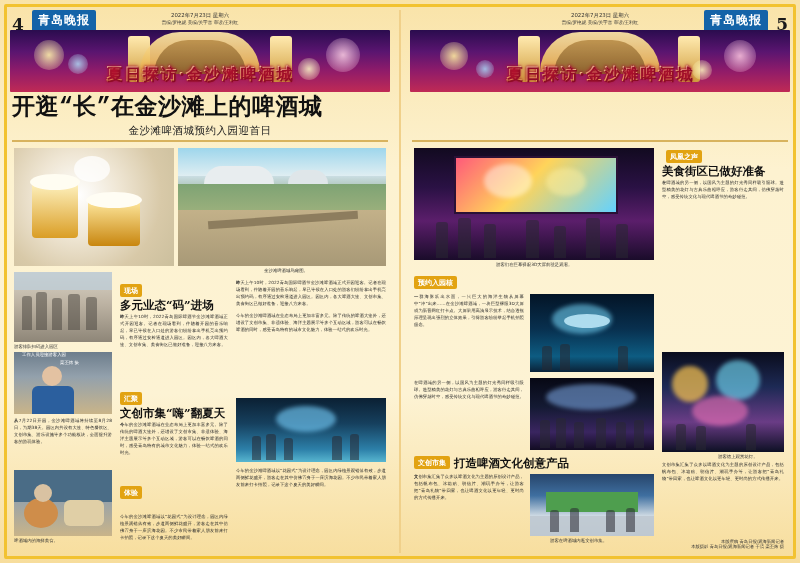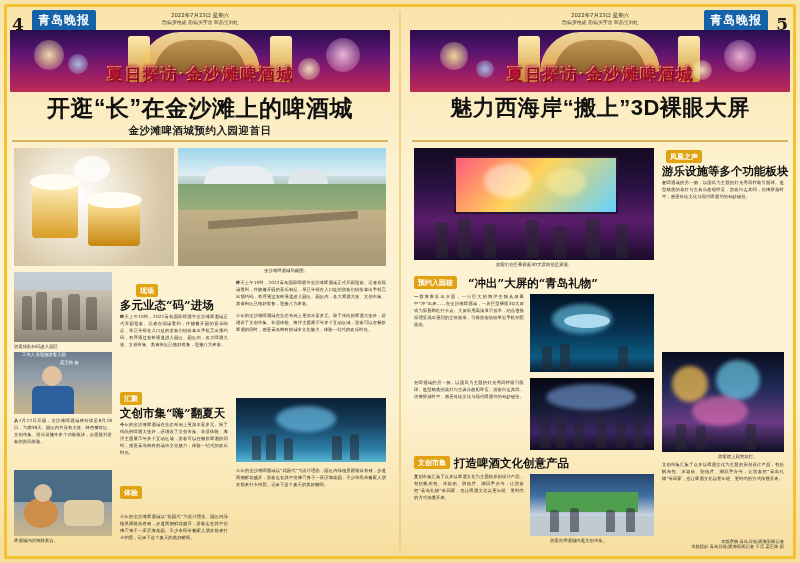--- a/index.html
+++ b/index.html
@@ -80,28 +80,28 @@
   }
   .banner-title-shadow{
     position:absolute;left:50%;transform:translateX(-50%);bottom:6px;
     white-space:nowrap;font-size:16px;font-weight:bold;letter-spacing:2px;
     font-family:"DejaVu Serif","Liberation Serif",serif;
     color:#8e0d26;padding:1px 8px;filter:blur(1px);
   }
 
   
   .headline{
-    position:absolute;left:12px;right:12px;top:96px;text-align:center;
-    font-family:Liberation Sans, sans-serif;
+    position:absolute;left:12px;right:12px;top:96px;
+    font-family:Liberation Mono, monospace;
     font-weight:bold;color:#111;font-size:23px;letter-spacing:.5px;line-height:1.1;
   }
   .subhead{
     position:absolute;left:12px;right:12px;top:124px;text-align:center;
     font-family:"DejaVu Sans","Liberation Sans",sans-serif;
-    font-weight:bold;color:#222;font-size:10.5px;letter-spacing:.5px;
+    font-weight:normal;color:#222;font-size:10.5px;letter-spacing:.5px;
   }
   .right-half .headline{font-size:22px;}
   .hr-rule{
     position:absolute;left:12px;right:12px;top:140px;height:2px;background:#d8b35e;
   }
 
   
   .photo{position:absolute;overflow:hidden;background:#b9c4cc;}
   .cap{
     position:absolute;font-size:4.4px;color:#333;line-height:1.3;white-space:nowrap;
@@ -232,21 +232,21 @@
         <div style="position:absolute;left:50px;top:30px;width:40px;height:26px;border-radius:6px;background:#e0cfa6;"></div>
         <div style="position:absolute;left:20px;top:14px;width:18px;height:18px;border-radius:50%;background:#d9c2a2;"></div>
       </div>
     </div>
     <div class="cap" style="left:14px;top:538px;">啤酒城内的海鲜美食。</div>
 
     <div class="col" style="left:14px;top:418px;width:98px;">
       <div class="txt first">从7月22日开园，金沙滩啤酒城将持续至8月28日，为期38天。园区内共设有大篷、特色餐饮区、文创市集、游乐设施等多个功能板块，全面提升游客的游玩体验。</div>
     </div>
 
-    <div class="kicker" style="left:120px;top:284px;margin-left:16px;">
+    <div class="kicker" style="left:120px;top:284px;">
       <span class="badge">现场</span>
     </div>
     <div class="sec-title" style="left:120px;top:298px;">多元业态“码”进场</div>
     <div class="col" style="left:120px;top:314px;width:108px;">
       <div class="txt first">昨天上午10时，2022青岛国际啤酒节金沙滩啤酒城正式开园迎客。记者在现场看到，伴随着开园的音乐响起，早已等候在入口处的游客们纷纷拿出手机亮出预约码，有序通过安检通道进入园区。园区内，各大啤酒大篷、文创市集、美食街区已做好准备，迎接八方来客。</div>
     </div>
 
     <div class="kicker" style="left:120px;top:392px;">
       <span class="badge">汇聚</span>
     </div>
@@ -299,21 +299,20 @@
       <div class="pillar" style="left:268px"></div>
       <div class="arch"></div>
       <div class="spark" style="left:30px;top:12px;width:28px;height:28px;background:radial-gradient(circle,rgba(255,235,160,.9),rgba(255,130,40,0));"></div>
       <div class="spark" style="left:66px;top:30px;width:18px;height:18px;background:radial-gradient(circle,rgba(170,225,255,.8),rgba(50,110,240,0));"></div>
       <div class="spark" style="right:34px;top:10px;width:32px;height:32px;background:radial-gradient(circle,rgba(255,200,225,.85),rgba(210,50,130,0));"></div>
       <div class="spark" style="right:78px;top:30px;width:20px;height:20px;background:radial-gradient(circle,rgba(255,248,190,.85),rgba(255,160,0,0));"></div>
       <div class="banner-title-shadow">夏日探访·金沙滩啤酒城</div>
       <div class="banner-title">夏日探访·金沙滩啤酒城</div>
     </div>
 
-    <div class="headline">魅力西海岸“搬上”3D裸眼大屏</div>
     <div class="hr-rule"></div>
 
     <div class="photo ph-stage" style="left:14px;top:148px;width:240px;height:112px;">
       <div class="ph-overlay">
         <div style="position:absolute;left:40px;top:8px;width:160px;height:54px;background:linear-gradient(135deg,#ff5a7a,#ffd45a 45%,#63d2ff);border:2px solid #2a1136;"></div>
         <div class="glow" style="left:70px;top:16px;width:48px;height:34px;background:rgba(255,255,255,.45);"></div>
         <div class="glow" style="left:132px;top:20px;width:40px;height:28px;background:rgba(255,240,160,.5);"></div>
         <div class="fig" style="left:22px;top:74px;width:12px;height:36px;"></div>
         <div class="fig" style="left:44px;top:70px;width:13px;height:40px;"></div>
         <div class="fig" style="left:70px;top:76px;width:12px;height:34px;"></div>
@@ -321,21 +320,21 @@
         <div class="fig" style="left:140px;top:78px;width:12px;height:32px;"></div>
         <div class="fig" style="left:172px;top:70px;width:14px;height:40px;"></div>
         <div class="fig" style="left:202px;top:76px;width:12px;height:34px;"></div>
       </div>
     </div>
     <div class="cap" style="left:96px;top:262px;">游客们在巨幕裸眼3D大屏前驻足观看。</div>
 
     <div class="kicker" style="left:266px;top:150px;">
       <span class="badge">凤凰之声</span>
     </div>
-    <div class="sec-title" style="left:262px;top:164px;">游乐设施等多个功能板块</div>
+    <div class="sec-title" style="left:262px;top:164px;">美食街区已做好准备</div>
     <div class="col" style="left:262px;top:180px;width:122px;">
       <div class="txt first">在啤酒城的另一侧，以国风为主题的灯光秀同样吸引眼球。造型精美的花灯与古典乐曲相呼应，游客行走其间，仿佛穿越时空，感受传统文化与现代啤酒节的奇妙碰撞。</div>
     </div>
 
     <div class="photo ph-lantern" style="left:262px;top:352px;width:122px;height:100px;">
       <div class="ph-overlay">
         <div class="glow" style="left:10px;top:14px;width:36px;height:36px;background:rgba(255,200,80,.7);"></div>
         <div class="glow" style="left:54px;top:8px;width:44px;height:40px;background:rgba(120,230,255,.6);"></div>
         <div class="glow" style="left:30px;top:44px;width:56px;height:30px;background:rgba(255,120,190,.55);"></div>
         <div class="fig" style="left:14px;top:72px;width:10px;height:26px;"></div>
@@ -345,21 +344,20 @@
     </div>
     <div class="cap" style="left:318px;top:454px;">游客德上观赏花灯。</div>
 
     <div class="col" style="left:262px;top:462px;width:122px;">
       <div class="txt">文创市集汇集了众多以啤酒文化为主题的原创设计产品，包括帆布包、冰箱贴、明信片、潮玩手办等，让游客把“青岛礼物”带回家，也让啤酒文化以更年轻、更时尚的方式传播开来。</div>
     </div>
 
     <div class="kicker" style="left:14px;top:276px;">
       <span class="badge">预约入园核</span>
     </div>
-    <div class="sec-title" style="left:68px;top:276px;">“冲出”大屏的“青岛礼物”</div>
     <div class="col" style="left:14px;top:294px;width:110px;">
       <div class="txt first">一群海豚跃出水面，一只巨大的海洋生物从屏幕中“冲”出来……在金沙滩啤酒城，一块巨型裸眼3D大屏成为新晋网红打卡点。大屏采用高清显示技术，结合透视原理呈现出强烈的立体效果，引得游客纷纷举起手机拍照留念。</div>
     </div>
 
     <div class="photo ph-tank" style="left:130px;top:294px;width:124px;height:78px;">
       <div class="ph-overlay">
         <div class="glow" style="left:22px;top:10px;width:60px;height:30px;background:rgba(120,220,255,.55);"></div>
         <div style="position:absolute;left:34px;top:20px;width:46px;height:14px;border-radius:50%;background:rgba(200,240,255,.8);"></div>
         <div class="fig" style="left:12px;top:52px;width:10px;height:24px;"></div>
         <div class="fig" style="left:30px;top:50px;width:10px;height:26px;"></div>

